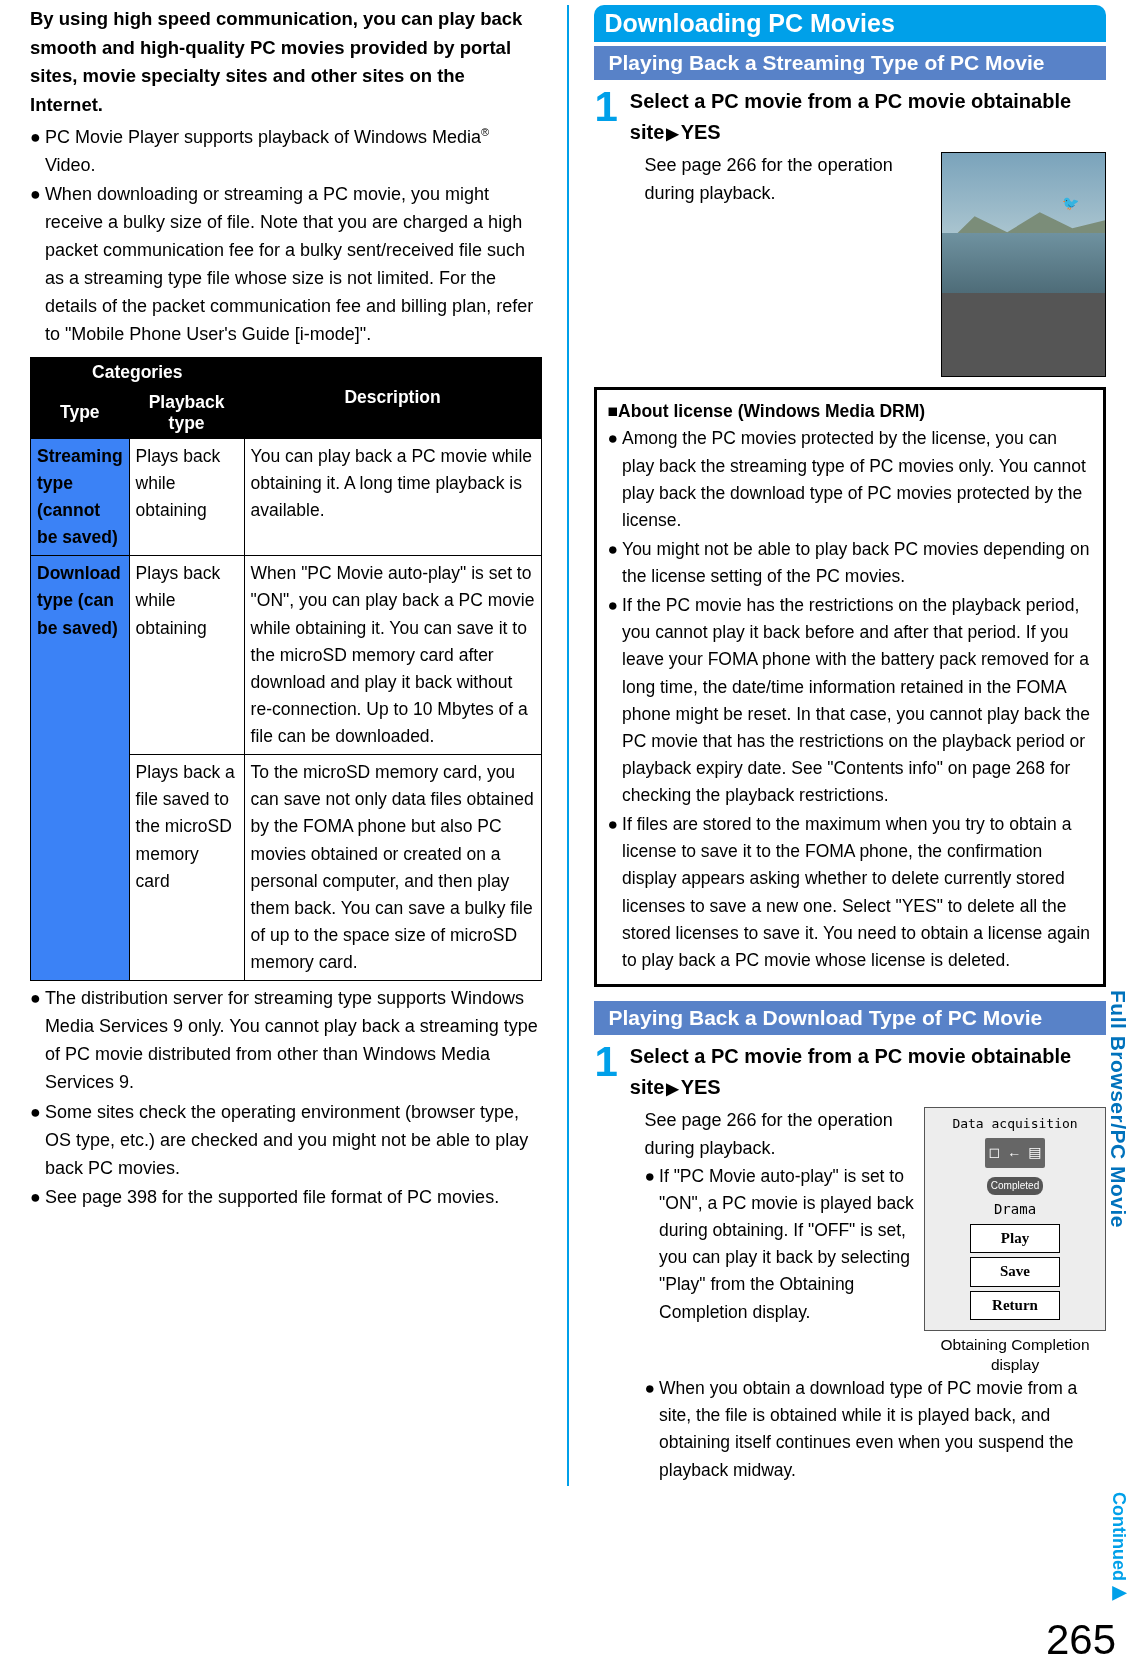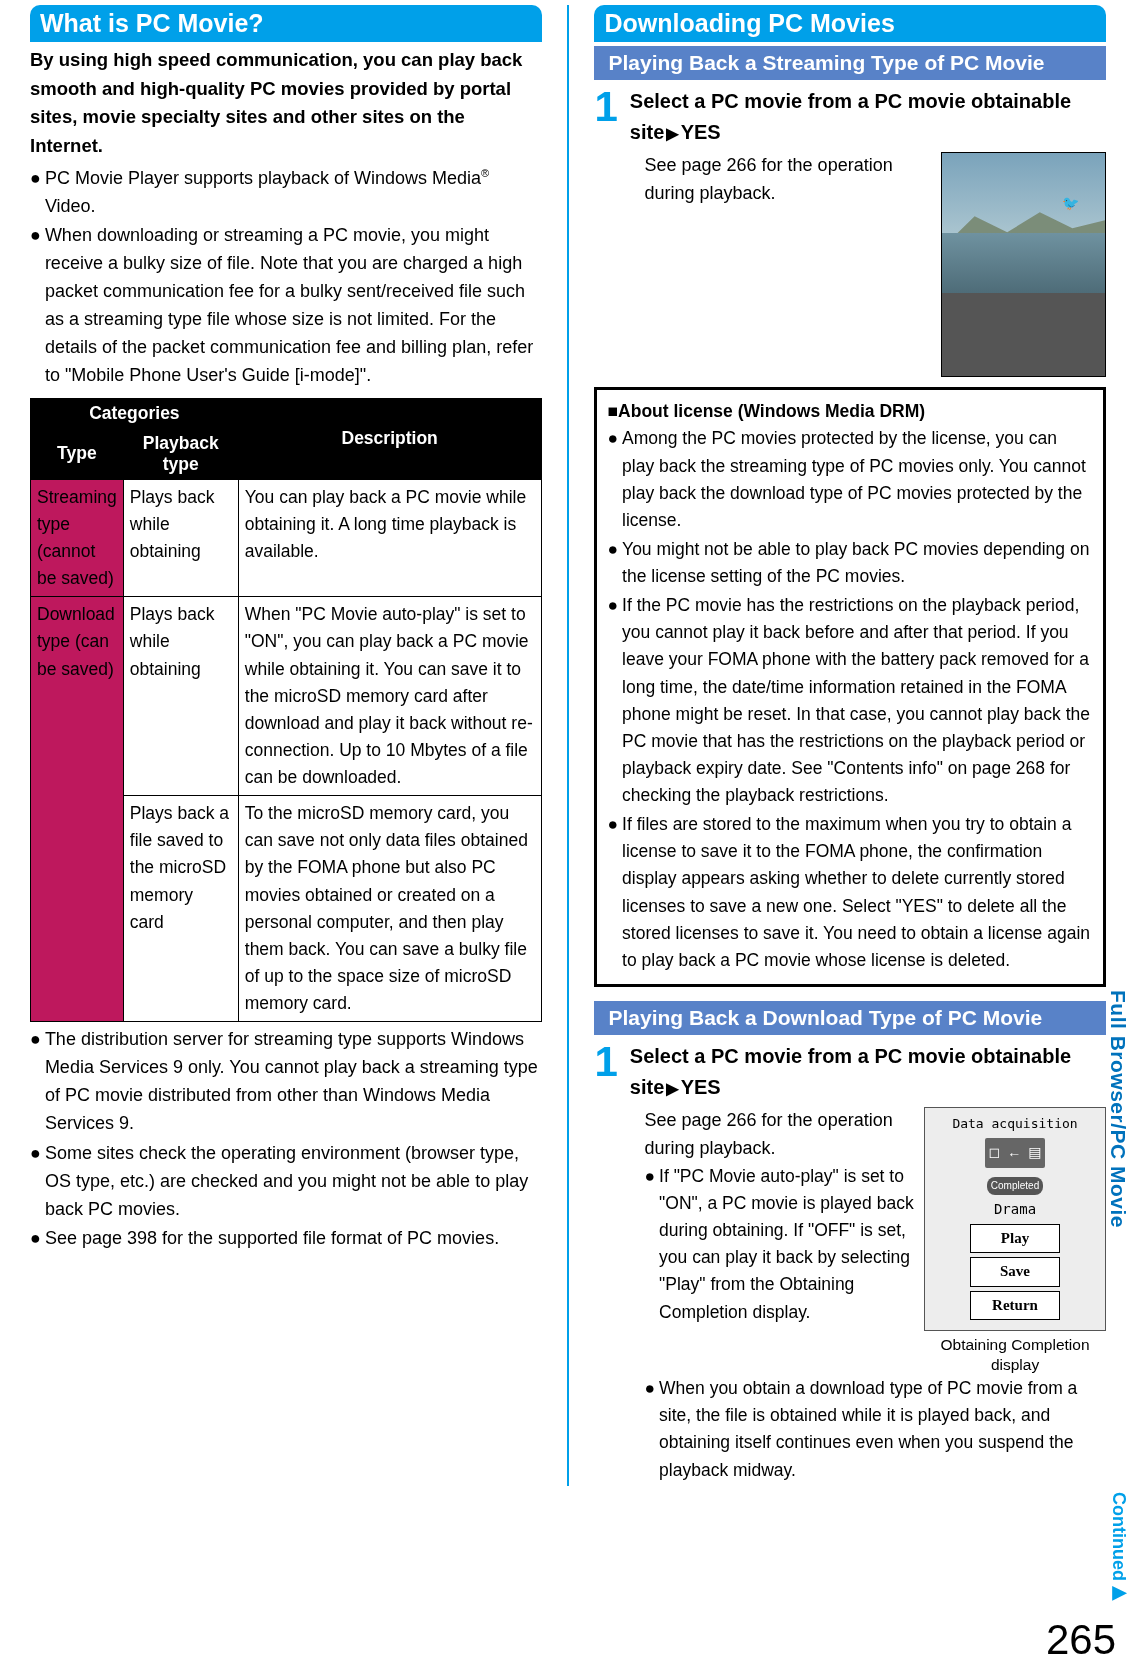--- a/index.html
+++ b/index.html
@@ -64,21 +64,21 @@
     text-align: center;
     padding: 4px 6px;
     border: 1px solid #000;
   }
   table.cat td {
     padding: 4px 6px;
     border: 1px solid #000;
     vertical-align: top;
     line-height: 1.55;
   }
-  table.cat td.type-col { background: #be185d; font-weight: normal; width: 87px; }
+  table.cat td.type-col { background: #3b82f6; font-weight: bold; width: 87px; }
   table.cat td.play-col { width: 115px; }
   .step { display: flex; align-items: flex-start; margin-bottom: 4px; }
   .step-num {
     color: #00a0e9;
     font-size: 42px;
     font-weight: bold;
     line-height: 1;
     margin-right: 12px;
   }
   .step-title { font-size: 20px; font-weight: bold; line-height: 1.55; }
@@ -142,21 +142,20 @@
     bottom: 8px;
     font-size: 42px;
   }
 </style>
 </head>
 <body>
 
 <div class="page">
 
   <div class="column">
-    <div class="heading-cyan">What is PC Movie?</div>
     <div class="intro-bold">By using high speed communication, you can play back smooth and high-quality PC movies provided by portal sites, movie specialty sites and other sites on the Internet.</div>
     <div class="bullets">
       <div class="bullet">
           <span class="bmark">●</span>
           <span>PC Movie Player supports playback of Windows Media<span class="sup">®</span> Video.</span>
         </div>
       <div class="bullet">
           <span class="bmark">●</span>
           <span>When downloading or streaming a PC movie, you might receive a bulky size of file. Note that you are charged a high packet communication fee for a bulky sent/received file such as a streaming type file whose size is not limited. For the details of the packet communication fee and billing plan, refer to "Mobile Phone User's Guide [i-mode]".</span>
         </div>

